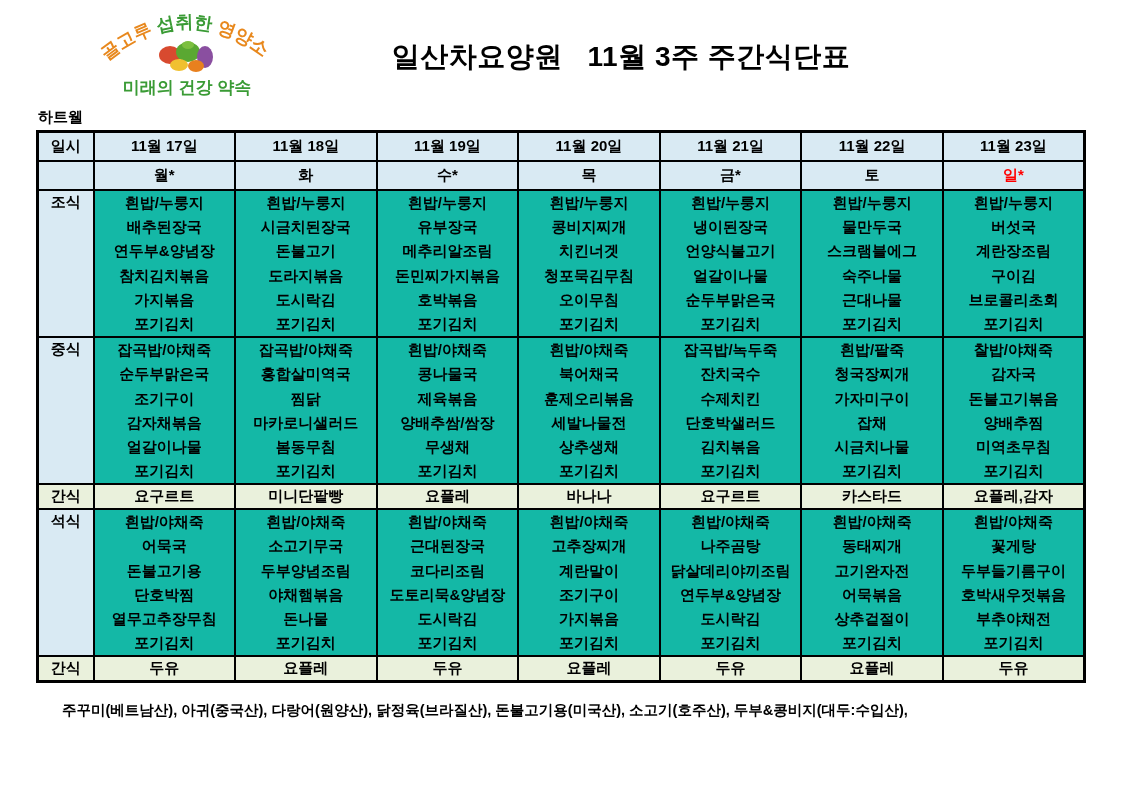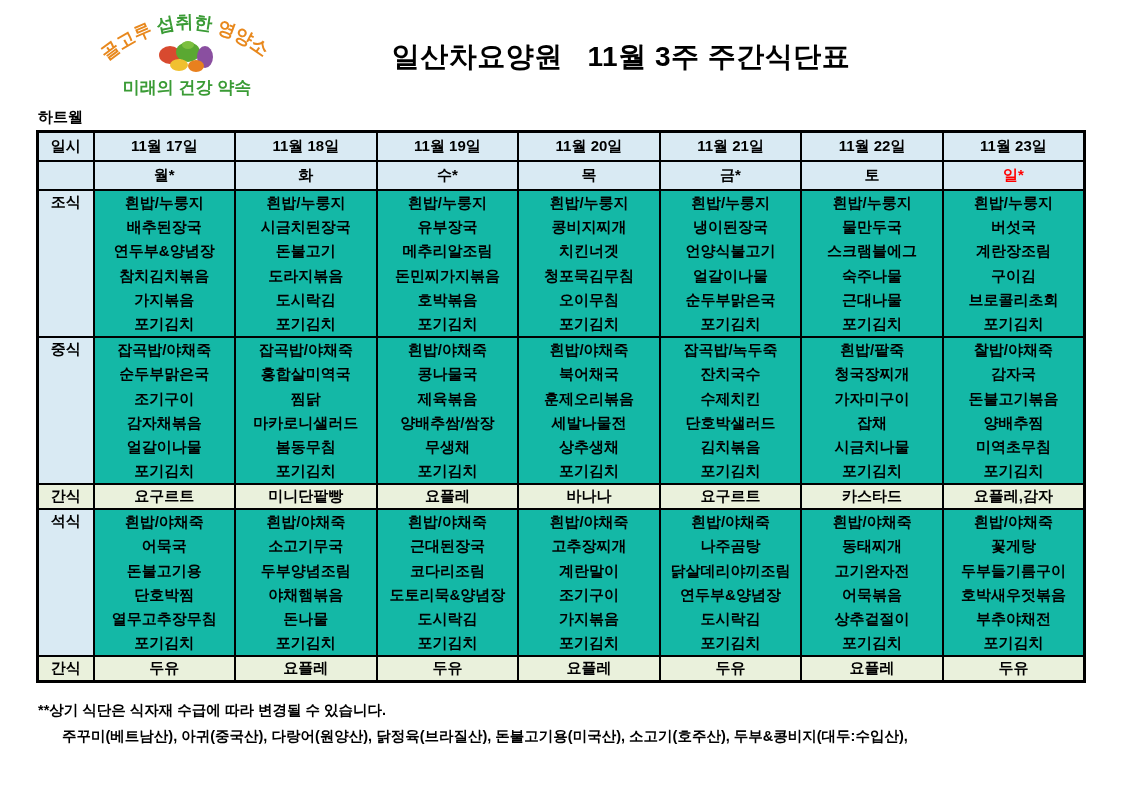--- a/index.html
+++ b/index.html
@@ -295,17 +295,16 @@
             <td>요플레</td>
             <td>두유</td>
             <td>요플레</td>
             <td>두유</td>
           </tr>
         </tbody>
     </table>
   </div>
 
   <div class="notes">
-    <div class="note">**상기 식단은 식자재 수급에 따라 변경될 수 있습니다.</div>
     <div class="note indent">주꾸미(베트남산), 아귀(중국산), 다랑어(원양산), 닭정육(브라질산), 돈불고기용(미국산), 소고기(호주산), 두부&amp;콩비지(대두:수입산),</div>
   </div>
 
 </div>
 
 </body></html>

